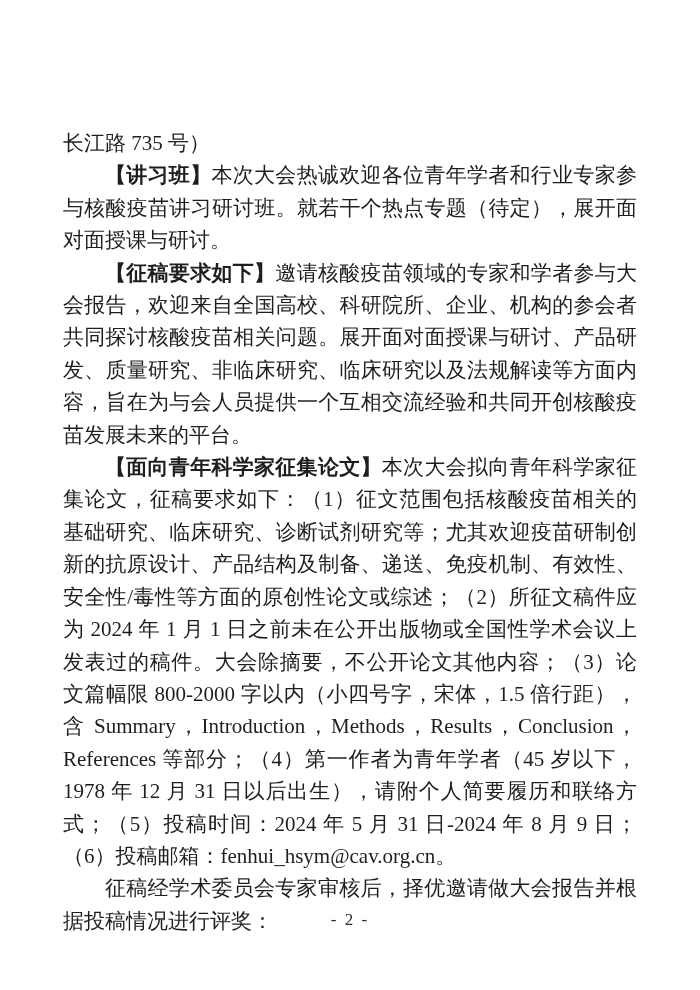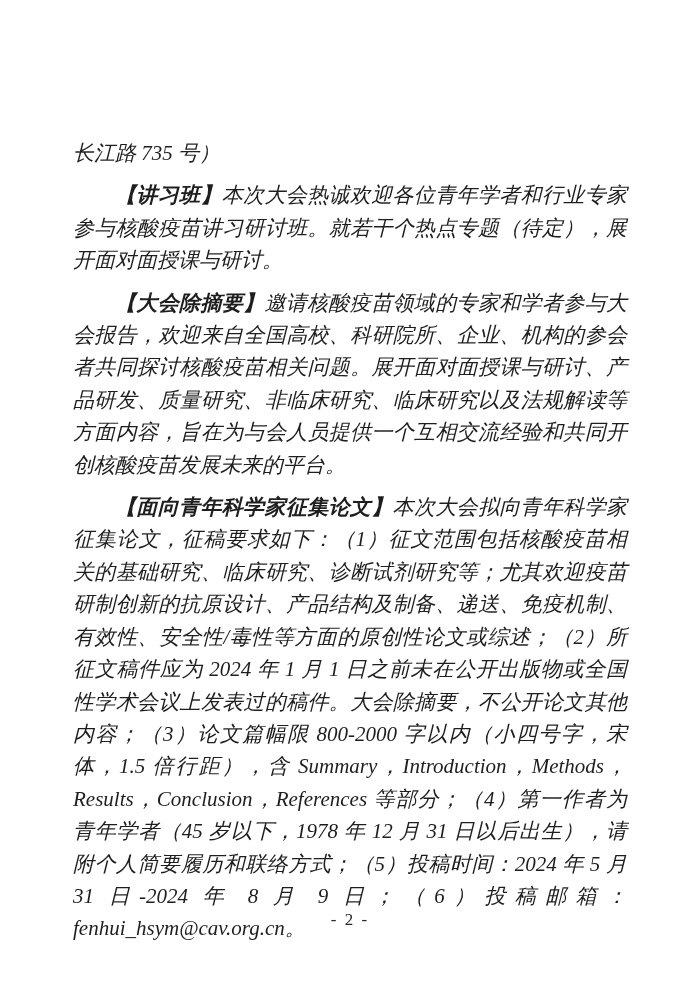--- a/index.html
+++ b/index.html
@@ -18,29 +18,28 @@
     inset: 0;
     background: #ffffff;
   }
   .content {
     position: absolute;
     left: 63px;
     right: 63px;
     top: 127px;
   }
   p.doc {
-    margin: 10px;
+    margin: 0;
     font-family: "Liberation Serif", "DejaVu Serif", serif;
     font-size: 21px;
     line-height: 32.4px;
     text-align: justify;
     text-justify: inter-ideograph;
     color: #1e1e1e;
     word-break: break-word;
-    font-style: italic;
   }
   p.indent {
     text-indent: 2em;
   }
   .sec-label {
     font-weight: 700;
   }
   .footer {
     position: absolute;
     left: 0;
@@ -56,21 +55,22 @@
 </head>
 <body>
 
 <div class="page">
   <div class="content">
 
     <p class="doc">长江路 735 号）</p>
 
     <p class="doc indent"><span class="sec-label">【讲习班】</span><span>本次大会热诚欢迎各位青年学者和行业专家参与核酸疫苗讲习研讨班。就若干个热点专题（待定），展开面对面授课与研讨。</span></p>
 
-    <p class="doc indent"><span class="sec-label">【大会除摘要】</span><span>邀请核酸疫苗领域的专家和学者参与大会报告，欢迎来自全国高校、科研院所、企业、机构的参会者共同探讨核酸疫苗相关问题。展开面对面授课与研讨、产品研发、质量研究、非临床研究、临床研究以及法规解读等方面内容，旨在为与会人员提供一个互相交流经验和共同开创核酸疫苗发展未来的平台。</span></p>
+    <p class="doc indent"><span class="sec-label">【征稿要求如下】</span><span>邀请核酸疫苗领域的专家和学者参与大会报告，欢迎来自全国高校、科研院所、企业、机构的参会者共同探讨核酸疫苗相关问题。展开面对面授课与研讨、产品研发、质量研究、非临床研究、临床研究以及法规解读等方面内容，旨在为与会人员提供一个互相交流经验和共同开创核酸疫苗发展未来的平台。</span></p>
 
     <p class="doc indent"><span class="sec-label">【面向青年科学家征集论文】</span><span>本次大会拟向青年科学家征集论文，征稿要求如下：（1）征文范围包括核酸疫苗相关的基础研究、临床研究、诊断试剂研究等；尤其欢迎疫苗研制创新的抗原设计、产品结构及制备、递送、免疫机制、有效性、安全性/毒性等方面的原创性论文或综述；（2）所征文稿件应为 2024 年 1 月 1 日之前未在公开出版物或全国性学术会议上发表过的稿件。大会除摘要，不公开论文其他内容；（3）论文篇幅限 800-2000 字以内（小四号字，宋体，1.5 倍行距），含 Summary，Introduction，Methods，Results，Conclusion，References 等部分；（4）第一作者为青年学者（45 岁以下，1978 年 12 月 31 日以后出生），请附个人简要履历和联络方式；（5）投稿时间：2024 年 5 月 31 日-2024 年 8 月 9 日；（6）投稿邮箱：</span><span>fenhui_hsym@cav.org.cn</span><span>。</span></p>
 
+    <p class="doc indent">征稿经学术委员会专家审核后，择优邀请做大会报告并根据投稿情况进行评奖：</p>
 
   </div>
 
   <div class="footer">- 2 -</div>
 </div>
 
 </body></html>

